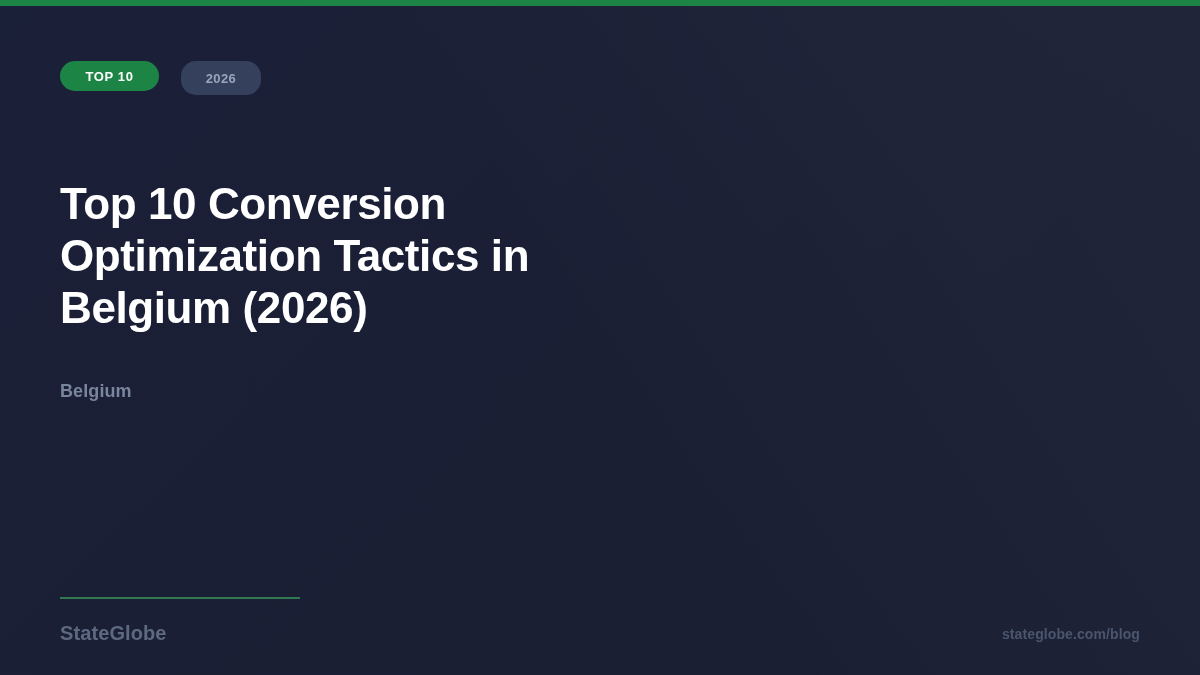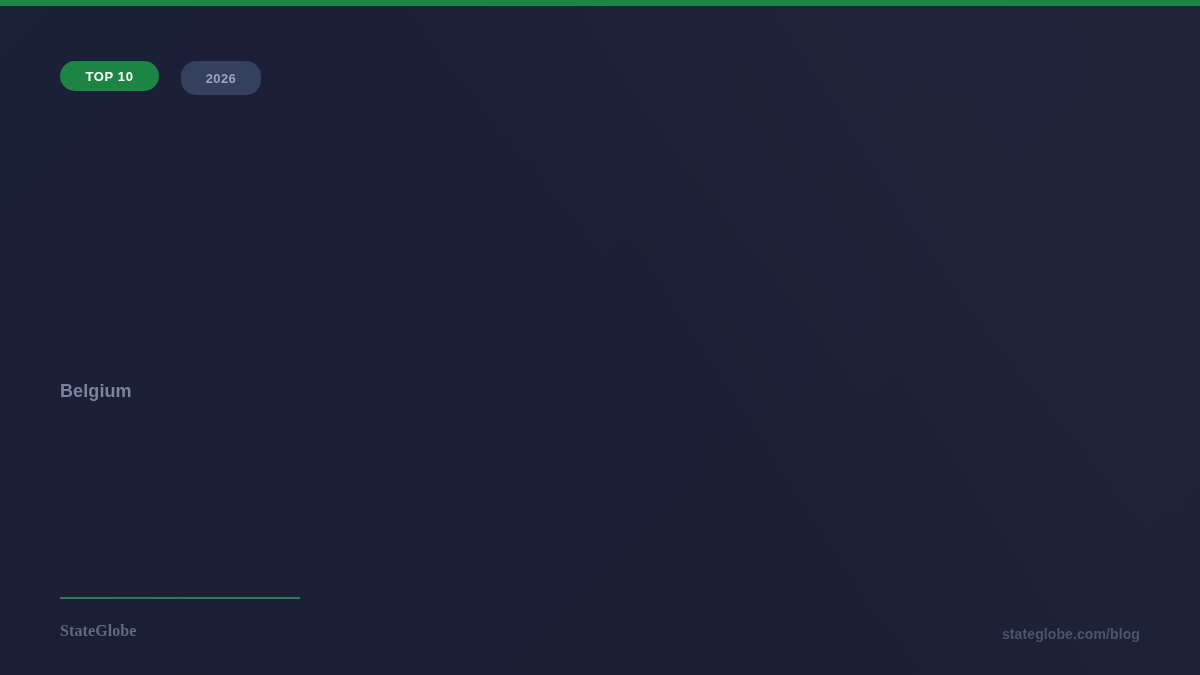--- a/index.html
+++ b/index.html
@@ -113,25 +113,24 @@
     height: 2px;
     background: #2f7a52;
     border: 0;
     margin: 0;
   }
 
   .footer-brand {
     position: absolute;
     left: 60px;
     top: 622px;
-    font-size: 16px;
+    font-size: 20px;
     font-weight: bold;
     color: #5d6980;
     letter-spacing: 0.1px;
-    font-family: Liberation Serif, serif;
   }
 
   .footer-url {
     position: absolute;
     right: 60px;
     top: 626px;
     font-size: 14px;
     font-weight: bold;
     color: #4a556e;
     letter-spacing: 0.1px;
@@ -145,20 +144,21 @@
 
   <div class="sheen"></div>
 
   <div class="accent-bar"></div>
 
   <div class="badges">
     <span class="badge badge-primary">TOP 10</span>
     <span class="badge badge-secondary">2026</span>
   </div>
 
+  <h1 class="title">Top 10 Conversion Optimization Tactics in Belgium (2026)</h1>
 
   <p class="subtitle">Belgium</p>
 
   <hr class="divider">
 
   <span class="footer-brand">StateGlobe</span>
 
   <span class="footer-url">stateglobe.com/blog</span>
 
 </div>

